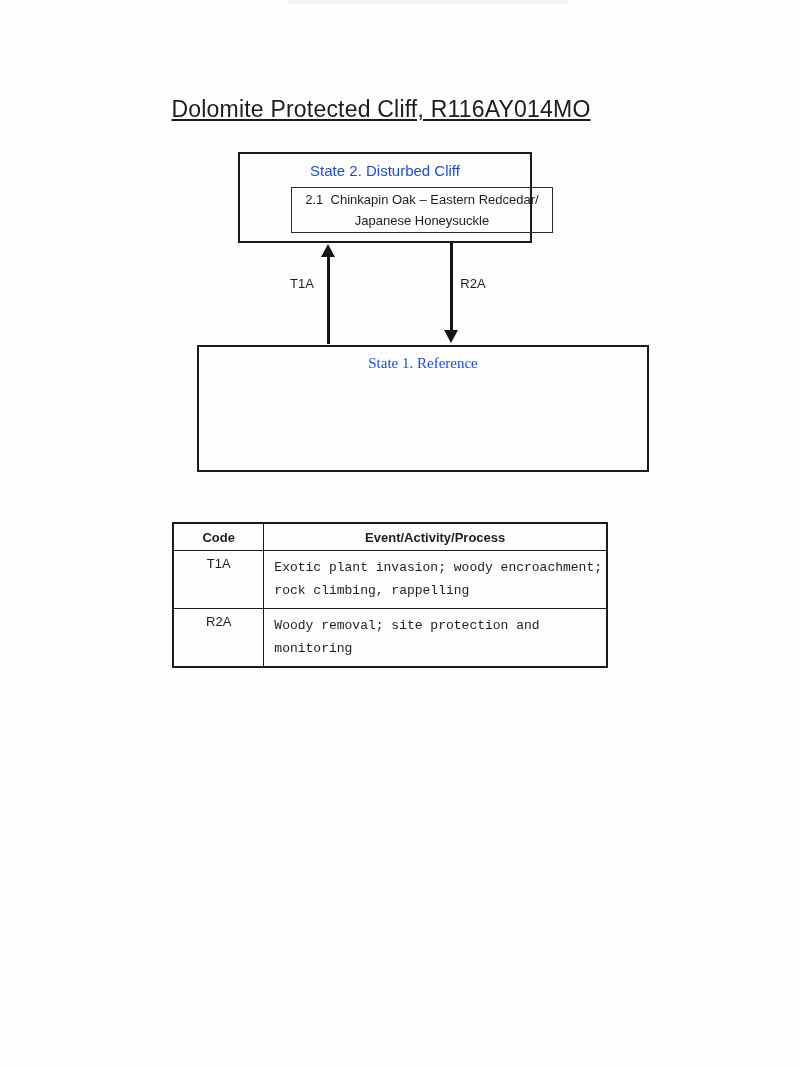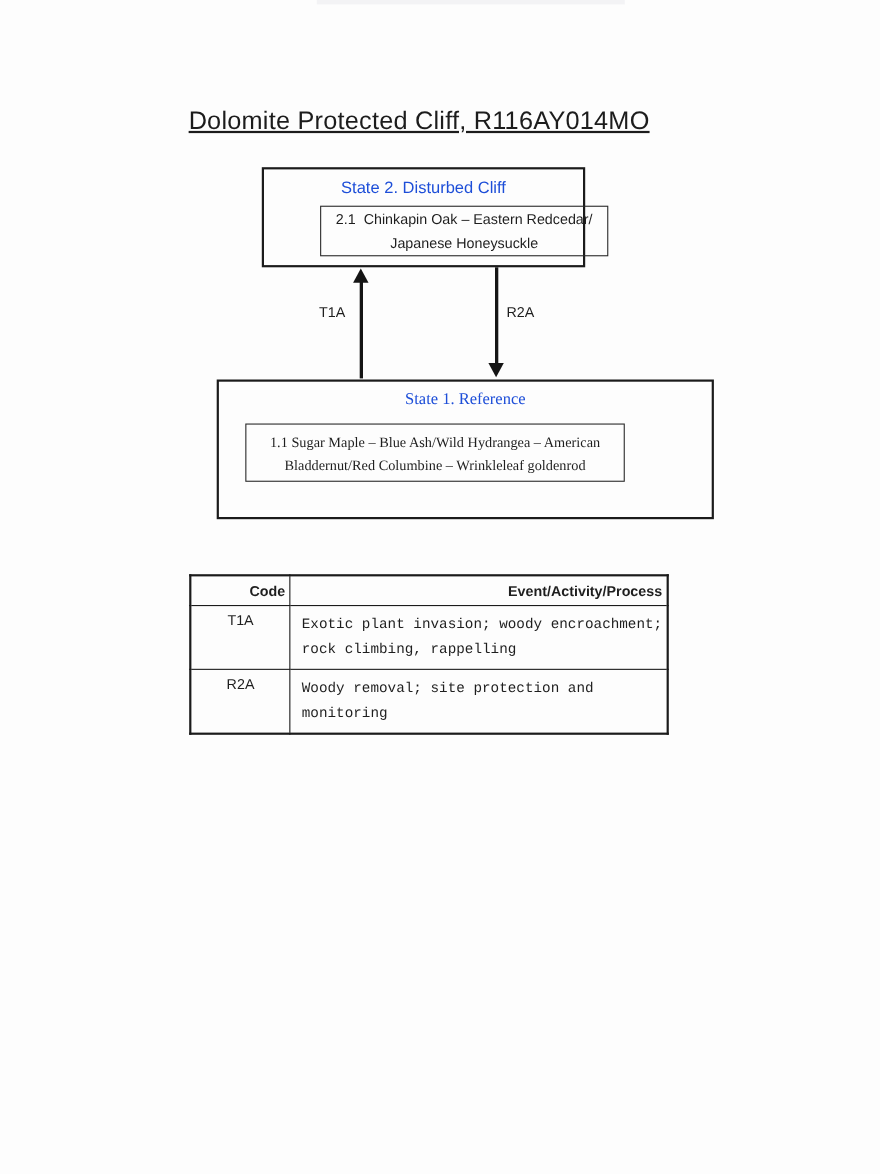--- a/index.html
+++ b/index.html
@@ -91,21 +91,21 @@
     background: #fdfdfd;
   }
   .legend-table, .legend-table td, .legend-table th {
     border: 1px solid #1b1b1b;
   }
   .legend-table { border-width: 2px; }
   .legend-table th {
     font-size: 13px;
     font-weight: bold;
     height: 24px;
-    text-align: right;
+    text-align: center;
     padding: 1px 4px;
   }
   .col-code  { width: 136px; }
   .col-event { width: 300px; }
   .legend-table td {
     vertical-align: top;
     padding: 5px 4px 6px 4px;
   }
   td.code-cell { text-align: center; }
   td.desc-cell {
@@ -136,24 +136,20 @@
   <div class="arrow-head up" style="left:321px; top:244px;"></div>
   <div class="arrow-line" style="left:327px; top:255px; height:89px;"></div>
   <div class="transition-label" style="left:277px; top:276px;">T1A</div>
 
   <div class="arrow-line" style="left:450px; top:243px; height:88px;"></div>
   <div class="arrow-head down" style="left:444px; top:330px;"></div>
   <div class="transition-label" style="left:448px; top:276px;">R2A</div>
 
   <div class="state-box state1-box">
     <div class="state-title">State 1. Reference</div>
-    <div class="community-box">
-      <div class="community-text">1.1 Sugar Maple – Blue Ash/Wild Hydrangea – American
-Bladdernut/Red Columbine – Wrinkleleaf goldenrod</div>
-    </div>
   </div>
 
   <table class="legend-table">
     <thead>
       <tr>
         <th class="col-code">Code</th>
         <th class="col-event">Event/Activity/Process</th>
       </tr>
     </thead>
     <tbody>

